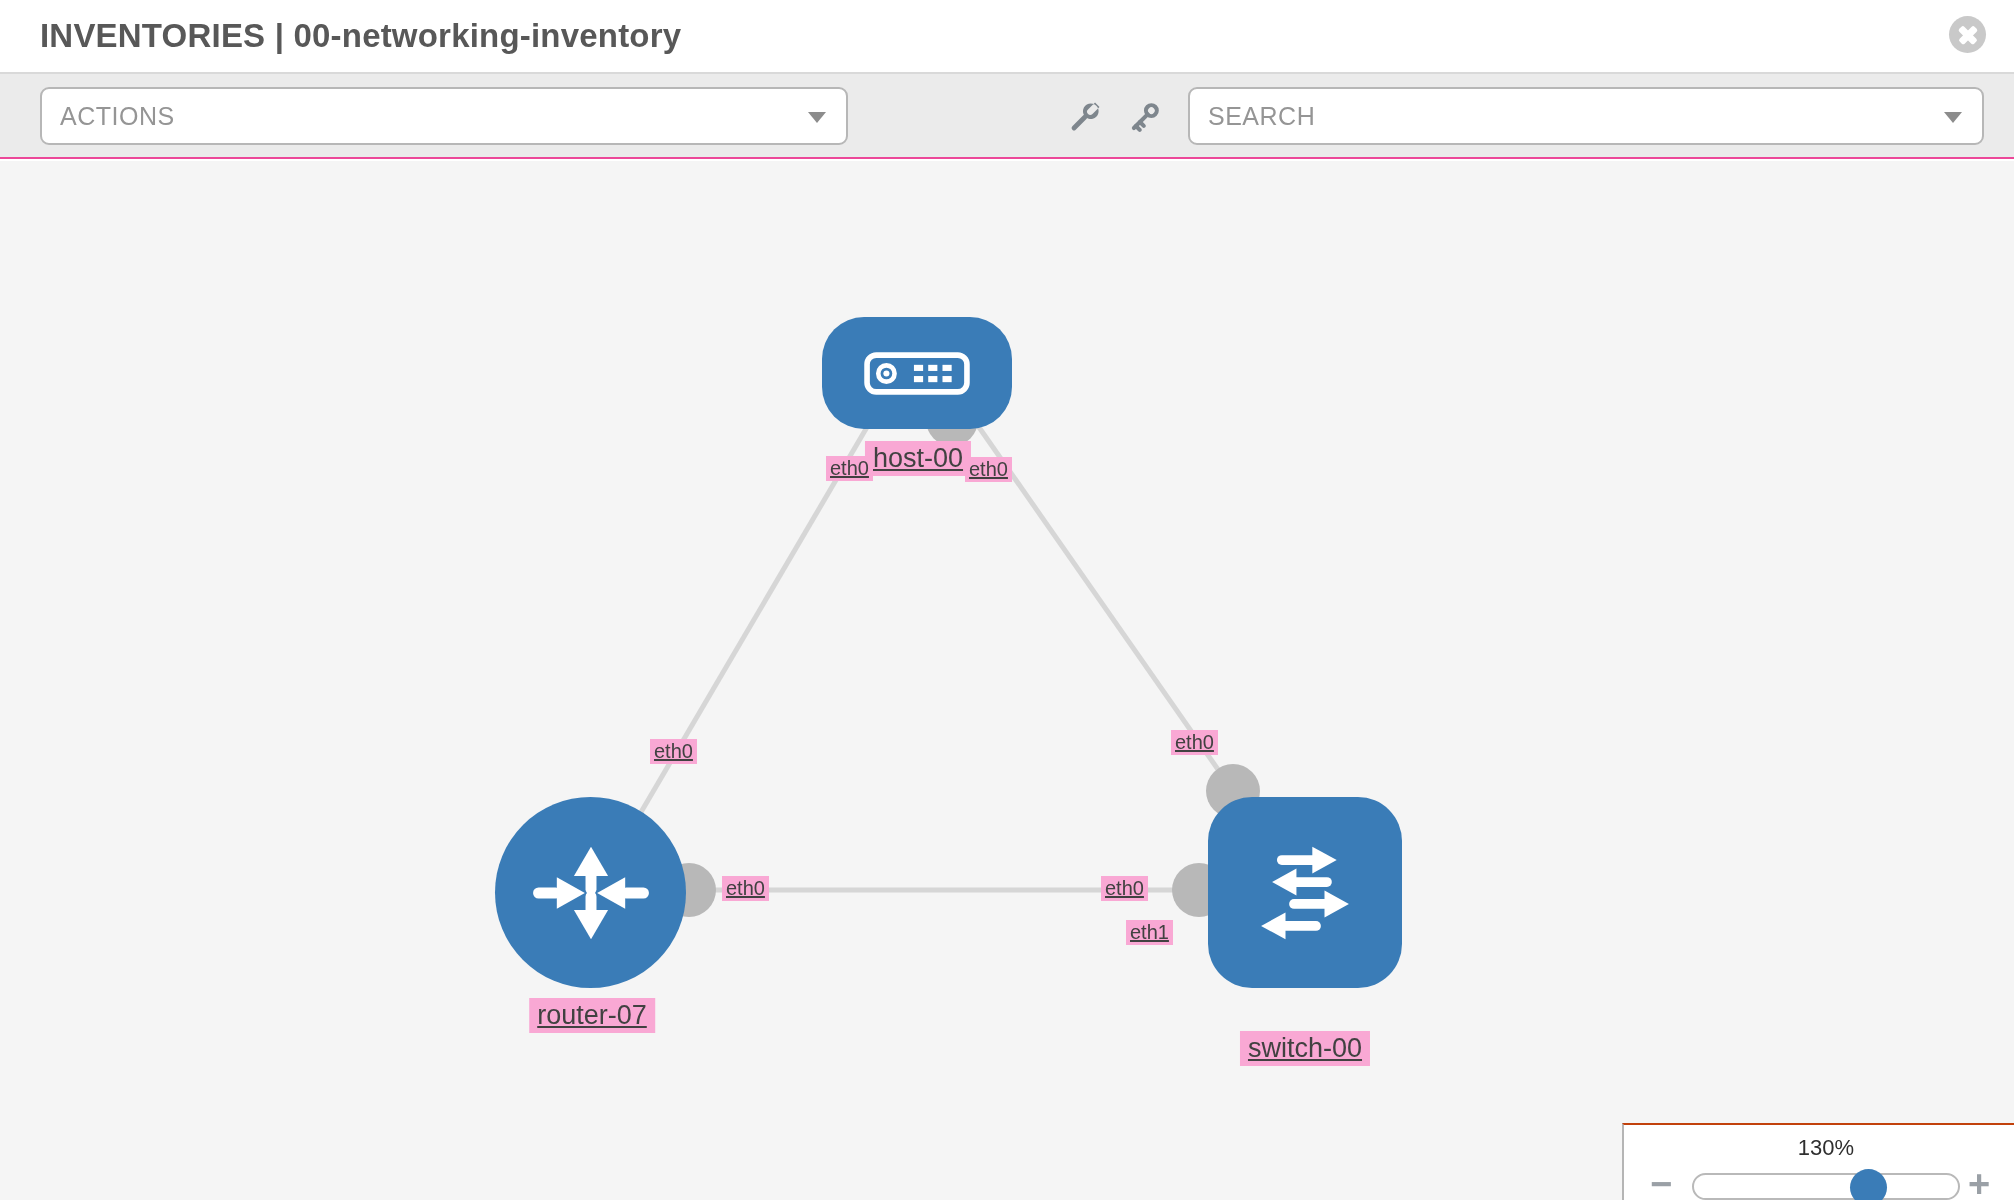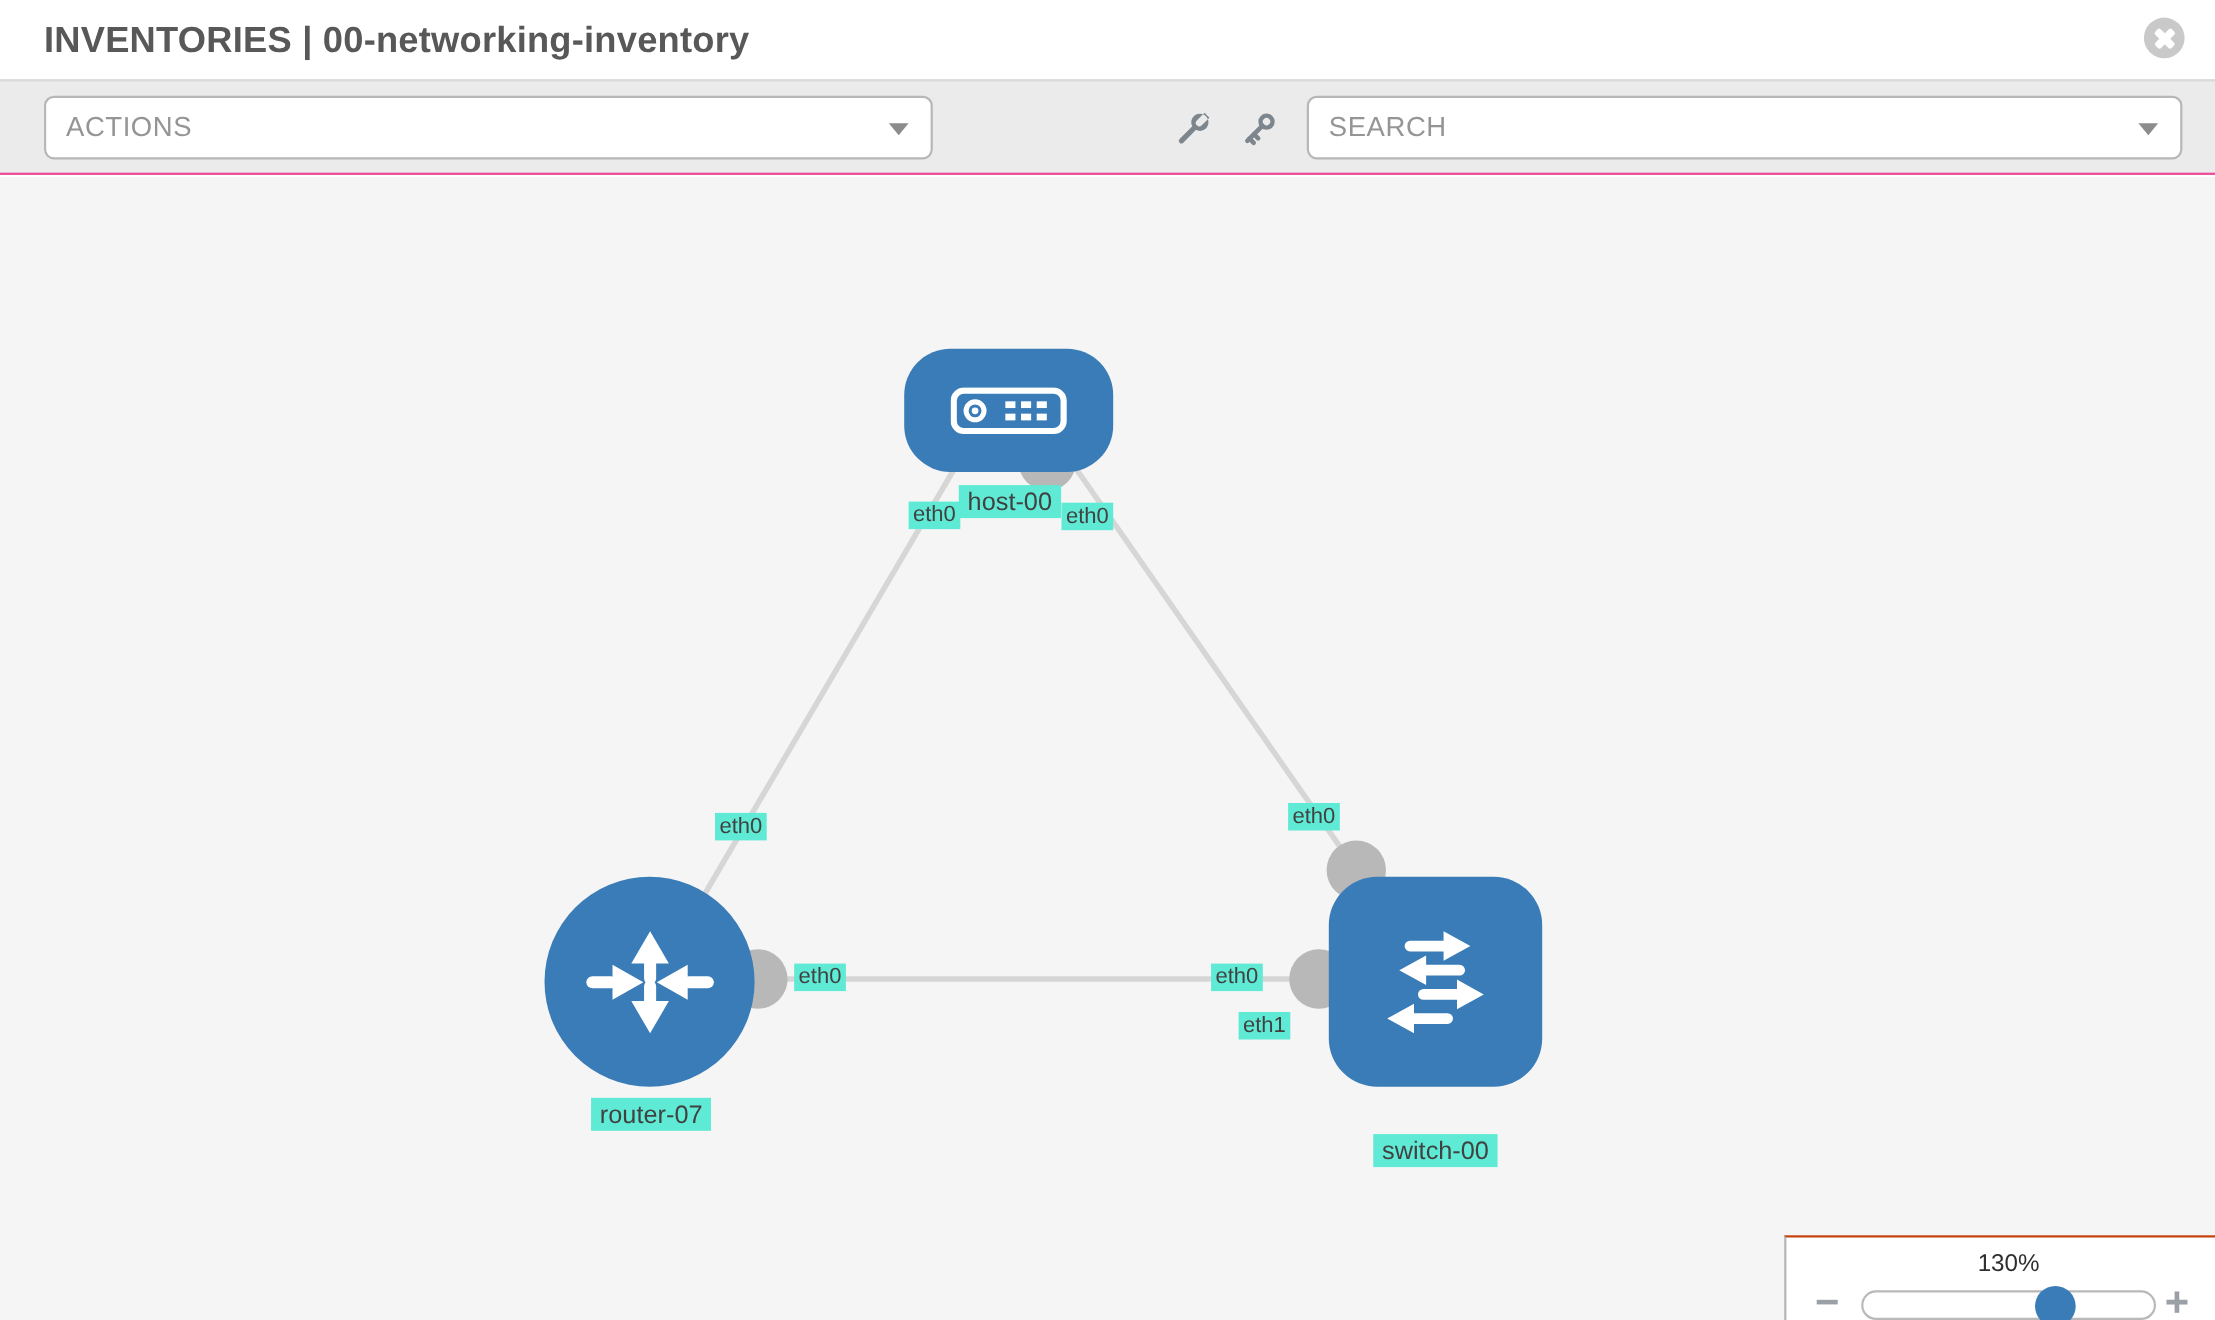--- a/index.html
+++ b/index.html
@@ -68,24 +68,24 @@
 
   .node {
     position: absolute; background: #3a7cb7;
     display: flex; align-items: center; justify-content: center;
   }
   .node-host   { left: 822px; top: 156px; width: 190px; height: 112px; border-radius: 42px; }
   .node-router { left: 495px; top: 636px; width: 191px; height: 191px; border-radius: 50%; }
   .node-switch { left: 1208px; top: 636px; width: 194px; height: 191px; border-radius: 44px; }
 
   .graph-label {
-    position: absolute; background: #5eead4; color: #414141;
-    white-space: nowrap; line-height: 1.15;
-  }
-  .node-label { font-size: 23px; padding: 2px 8px; transform: translateX(-50%); }
+    position: absolute; background: #f9a8d4; color: #414141;
+    white-space: nowrap; line-height: 1.15; text-decoration: underline;
+  }
+  .node-label { font-size: 27px; padding: 2px 8px; transform: translateX(-50%); }
   .iface-label { font-size: 20px; padding: 1px 4px; }
 
   
   .zoom-panel {
     position: absolute; left: 1622px; top: 922px; width: 392px; height: 117px;
     background: #ffffff; border-left: 2px solid #b5b5b5; border-top: 2px solid #c2410c; margin-top: 40px;
   }
   .zoom-value {
     position: absolute; left: 68px; top: 10px; width: 268px;
     text-align: center; font-size: 22px; color: #2f2f2f;

